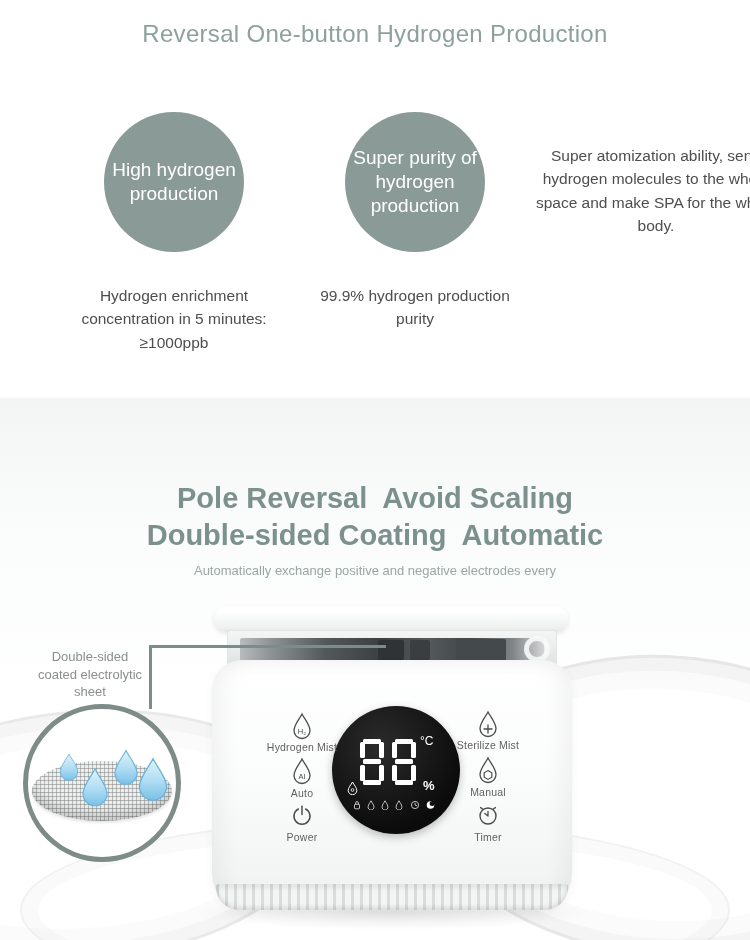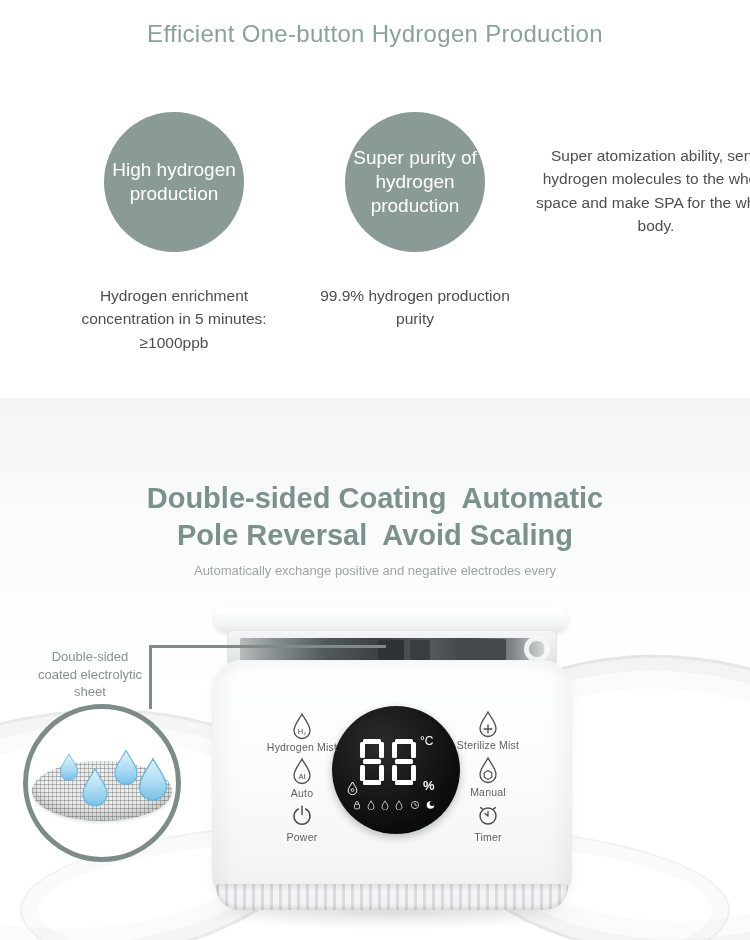--- a/index.html
+++ b/index.html
@@ -103,43 +103,43 @@
   <svg width="0" height="0" style="position:absolute" aria-hidden="true">
     <defs>
       <linearGradient id="dropGrad" x1="0" y1="0" x2="0" y2="1">
         <stop offset="0" stop-color="#e2f3fb"></stop>
         <stop offset="0.55" stop-color="#aedcf3"></stop>
         <stop offset="1" stop-color="#79c1e6"></stop>
       </linearGradient>
     </defs>
   </svg>
 
-  <div class="s1-title">Efficient One-button Hydrogen Production</div>
+  <div class="s1-title">Reversal One-button Hydrogen Production</div>
 
   <div class="features">
     <div class="feat-col c1">
       <div class="bubble pre">High hydrogen
 production</div>
       <div class="feat-desc">Hydrogen enrichment concentration in 5 minutes: ≥1000ppb</div>
     </div>
     <div class="feat-col c2">
       <div class="bubble pre">Super purity of
 hydrogen
 production</div>
       <div class="feat-desc">99.9% hydrogen production purity</div>
     </div>
     <div class="feat-col c3">
       <div class="feat-desc">Super atomization ability, send hydrogen molecules to the whole space and make SPA for the whole body.</div>
     </div>
   </div>
 
   <div class="section2">
     <div class="s2-title">
+      <div class="pre">Pole Reversal  Avoid Scaling</div>
       <div class="pre">Double-sided Coating  Automatic</div>
-      <div class="pre">Pole Reversal  Avoid Scaling</div>
     </div>
     <div class="s2-sub">
       <div>Automatically exchange positive and negative electrodes every</div>
     </div>
 
     <div class="stage">
 
       <div class="ripple rip1"></div>
       <div class="ripple rip2"></div>
       <div class="ripple rip3"></div>

